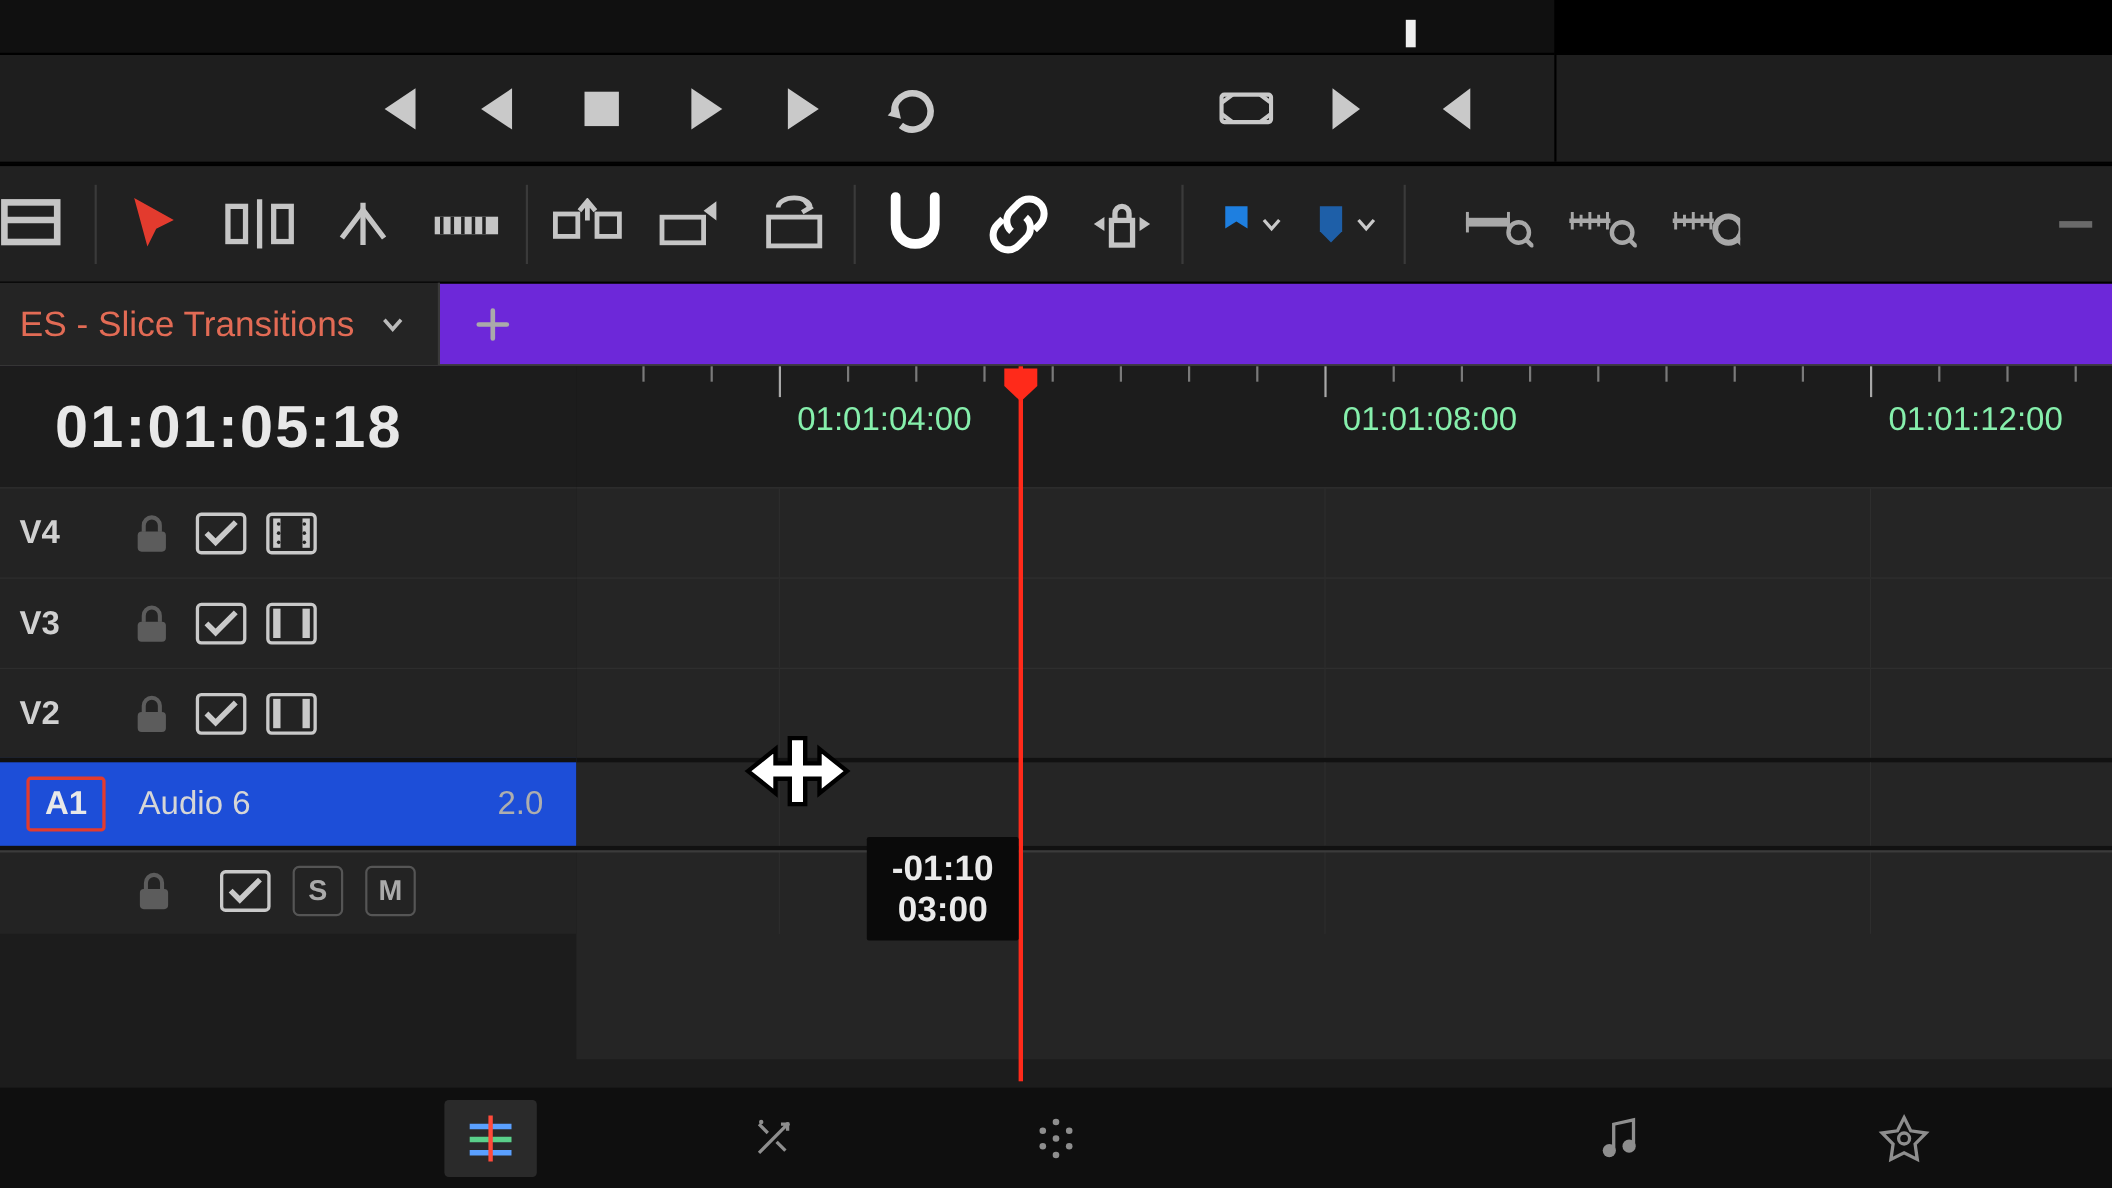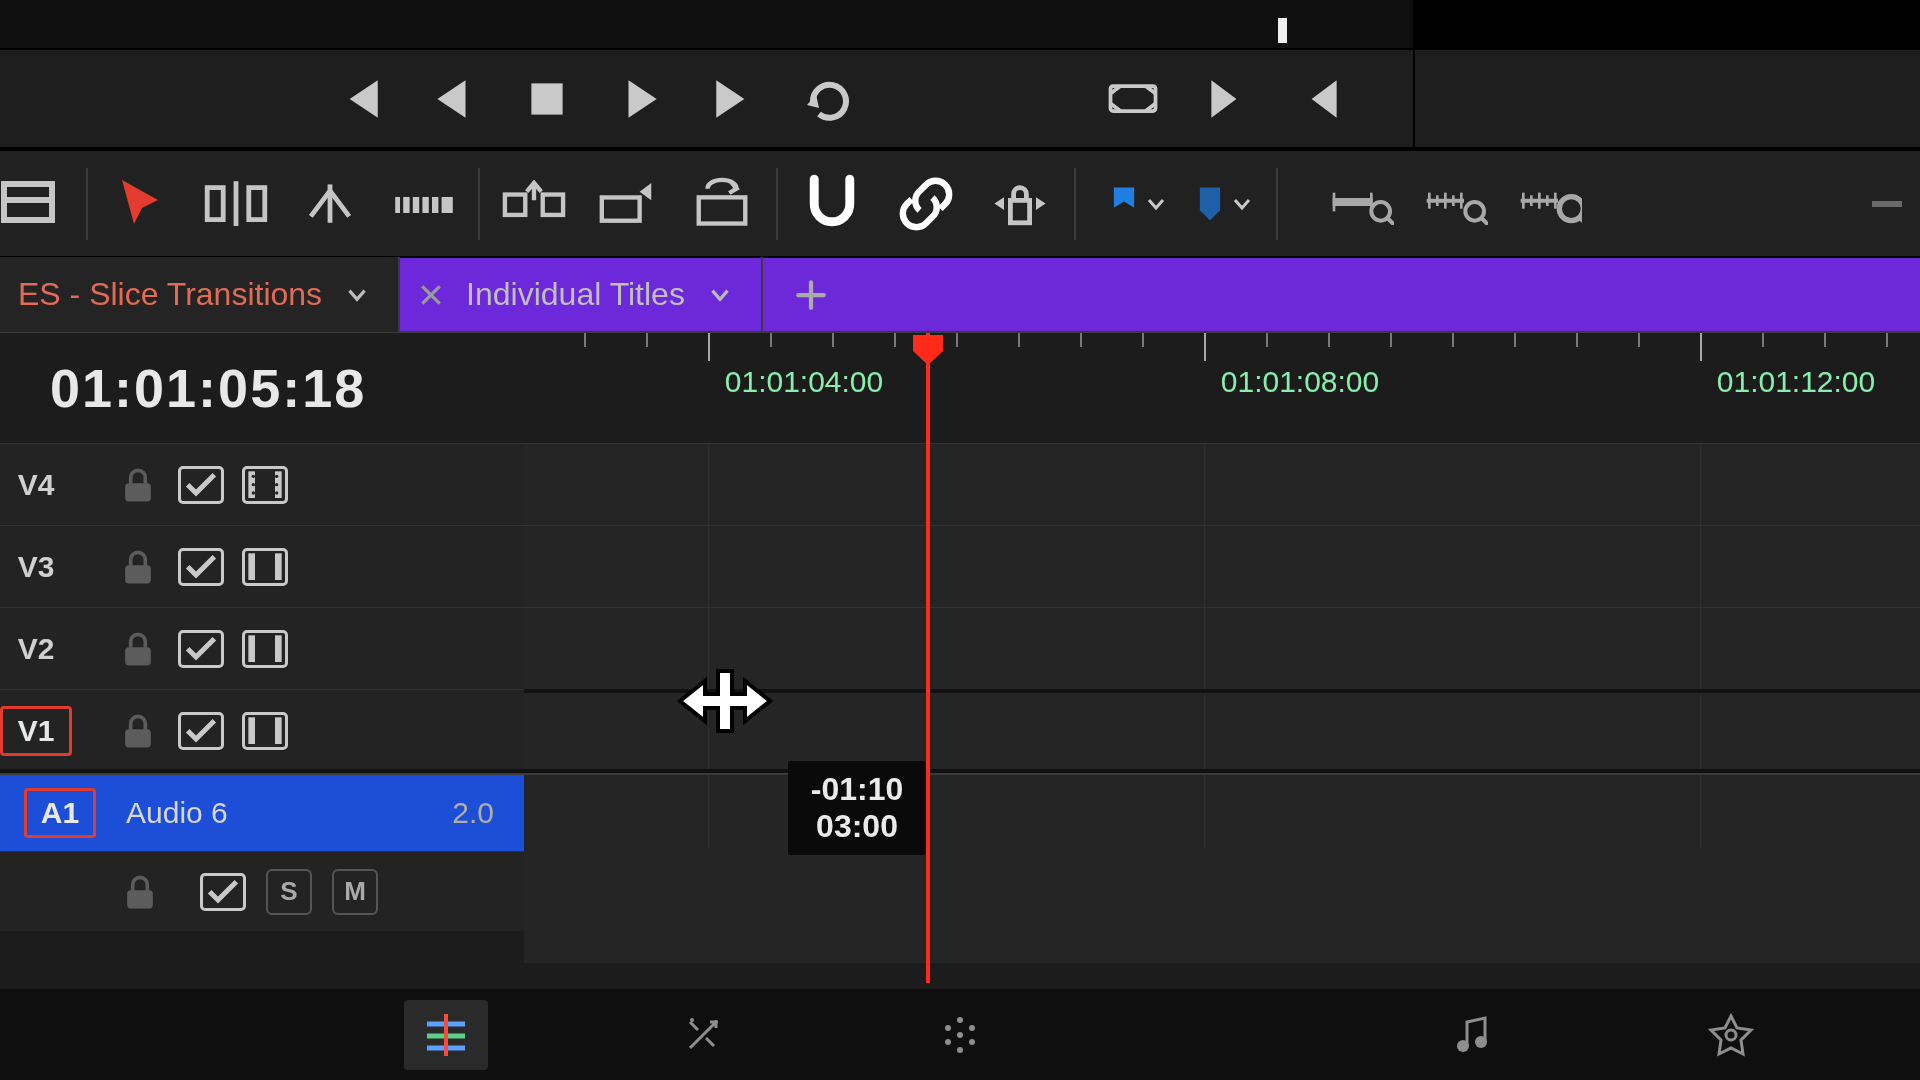--- a/index.html
+++ b/index.html
@@ -308,33 +308,20 @@
           <line x1="46" y1="26" x2="52" y2="32" stroke="currentColor" stroke-width="4"></line>
         </svg>
       </span>
   </div>
   <span style="position:absolute; right:18px; top:50%; transform:translateY(-50%); width:30px; height:6px; background:#6a6a6a;"></span>
 </div>
 
 <div class="tabs">
   <div class="tab active">
     <span>ES - Slice Transitions</span>
-    <span class="dd">
-        <svg viewBox="0 0 24 24">
-          <path d="M5 8l7 8 7-8" fill="none" stroke="currentColor" stroke-width="3"></path>
-        </svg>
-      </span>
-  </div>
-  <div class="tab">
-    <span class="x">
-        <svg viewBox="0 0 24 24">
-          <path d="M4 4l16 16M20 4L4 20" stroke="currentColor" stroke-width="3"></path>
-        </svg>
-      </span>
-    <span>Individual Titles</span>
     <span class="dd">
         <svg viewBox="0 0 24 24">
           <path d="M5 8l7 8 7-8" fill="none" stroke="currentColor" stroke-width="3"></path>
         </svg>
       </span>
   </div>
   <span class="add-tab">
       <svg viewBox="0 0 24 24" width="34" height="34">
         <path d="M12 3v18M3 12h18" stroke="currentColor" stroke-width="3" stroke-linecap="round"></path>
       </svg>
@@ -427,41 +414,20 @@
       </span>
     <span class="tr-icon box">
         <svg viewBox="0 0 24 20">
           <rect x="2" y="2" width="4" height="16" fill="currentColor"></rect>
           <rect x="18" y="2" width="4" height="16" fill="currentColor"></rect>
         </svg>
       </span>
   </div>
   <div class="track-row">
     <span class="tr-label">V2</span>
-    <span class="tr-gap"></span>
-    <span class="tr-icon">
-        <svg viewBox="0 0 24 24">
-          <rect x="5" y="11" width="14" height="10" rx="2" fill="currentColor" opacity="0.35"></rect>
-          <path d="M8 11V8a4 4 0 0 1 8 0v3" fill="none" stroke="currentColor" stroke-width="2" opacity="0.35"></path>
-        </svg>
-      </span>
-    <span class="tr-icon box">
-        <svg viewBox="0 0 24 20">
-          <path d="M4 10l5 5 11-11" fill="none" stroke="currentColor" stroke-width="3"></path>
-        </svg>
-      </span>
-    <span class="tr-icon box">
-        <svg viewBox="0 0 24 20">
-          <rect x="2" y="2" width="4" height="16" fill="currentColor"></rect>
-          <rect x="18" y="2" width="4" height="16" fill="currentColor"></rect>
-        </svg>
-      </span>
-  </div>
-  <div class="track-row">
-    <span class="tr-label sel">V1</span>
     <span class="tr-gap"></span>
     <span class="tr-icon">
         <svg viewBox="0 0 24 24">
           <rect x="5" y="11" width="14" height="10" rx="2" fill="currentColor" opacity="0.35"></rect>
           <path d="M8 11V8a4 4 0 0 1 8 0v3" fill="none" stroke="currentColor" stroke-width="2" opacity="0.35"></path>
         </svg>
       </span>
     <span class="tr-icon box">
         <svg viewBox="0 0 24 20">
           <path d="M4 10l5 5 11-11" fill="none" stroke="currentColor" stroke-width="3"></path>

